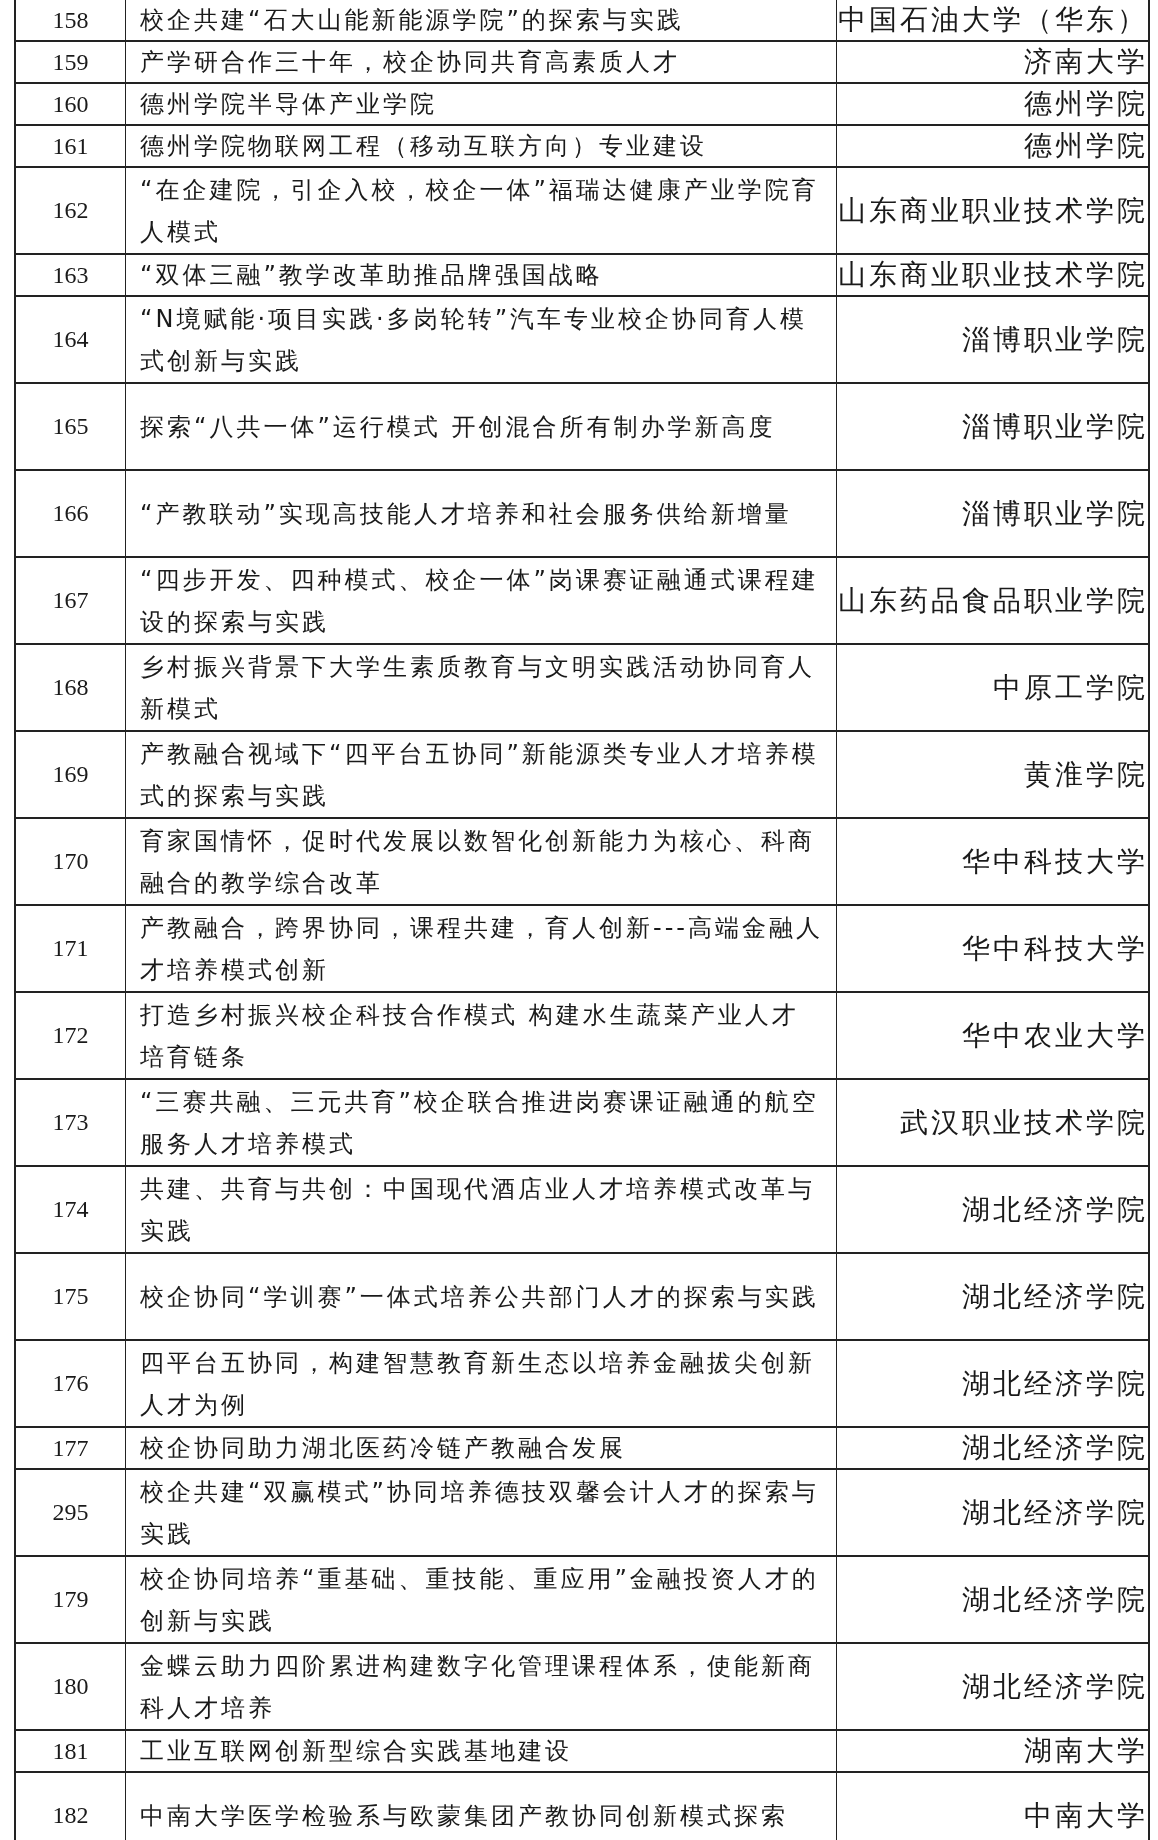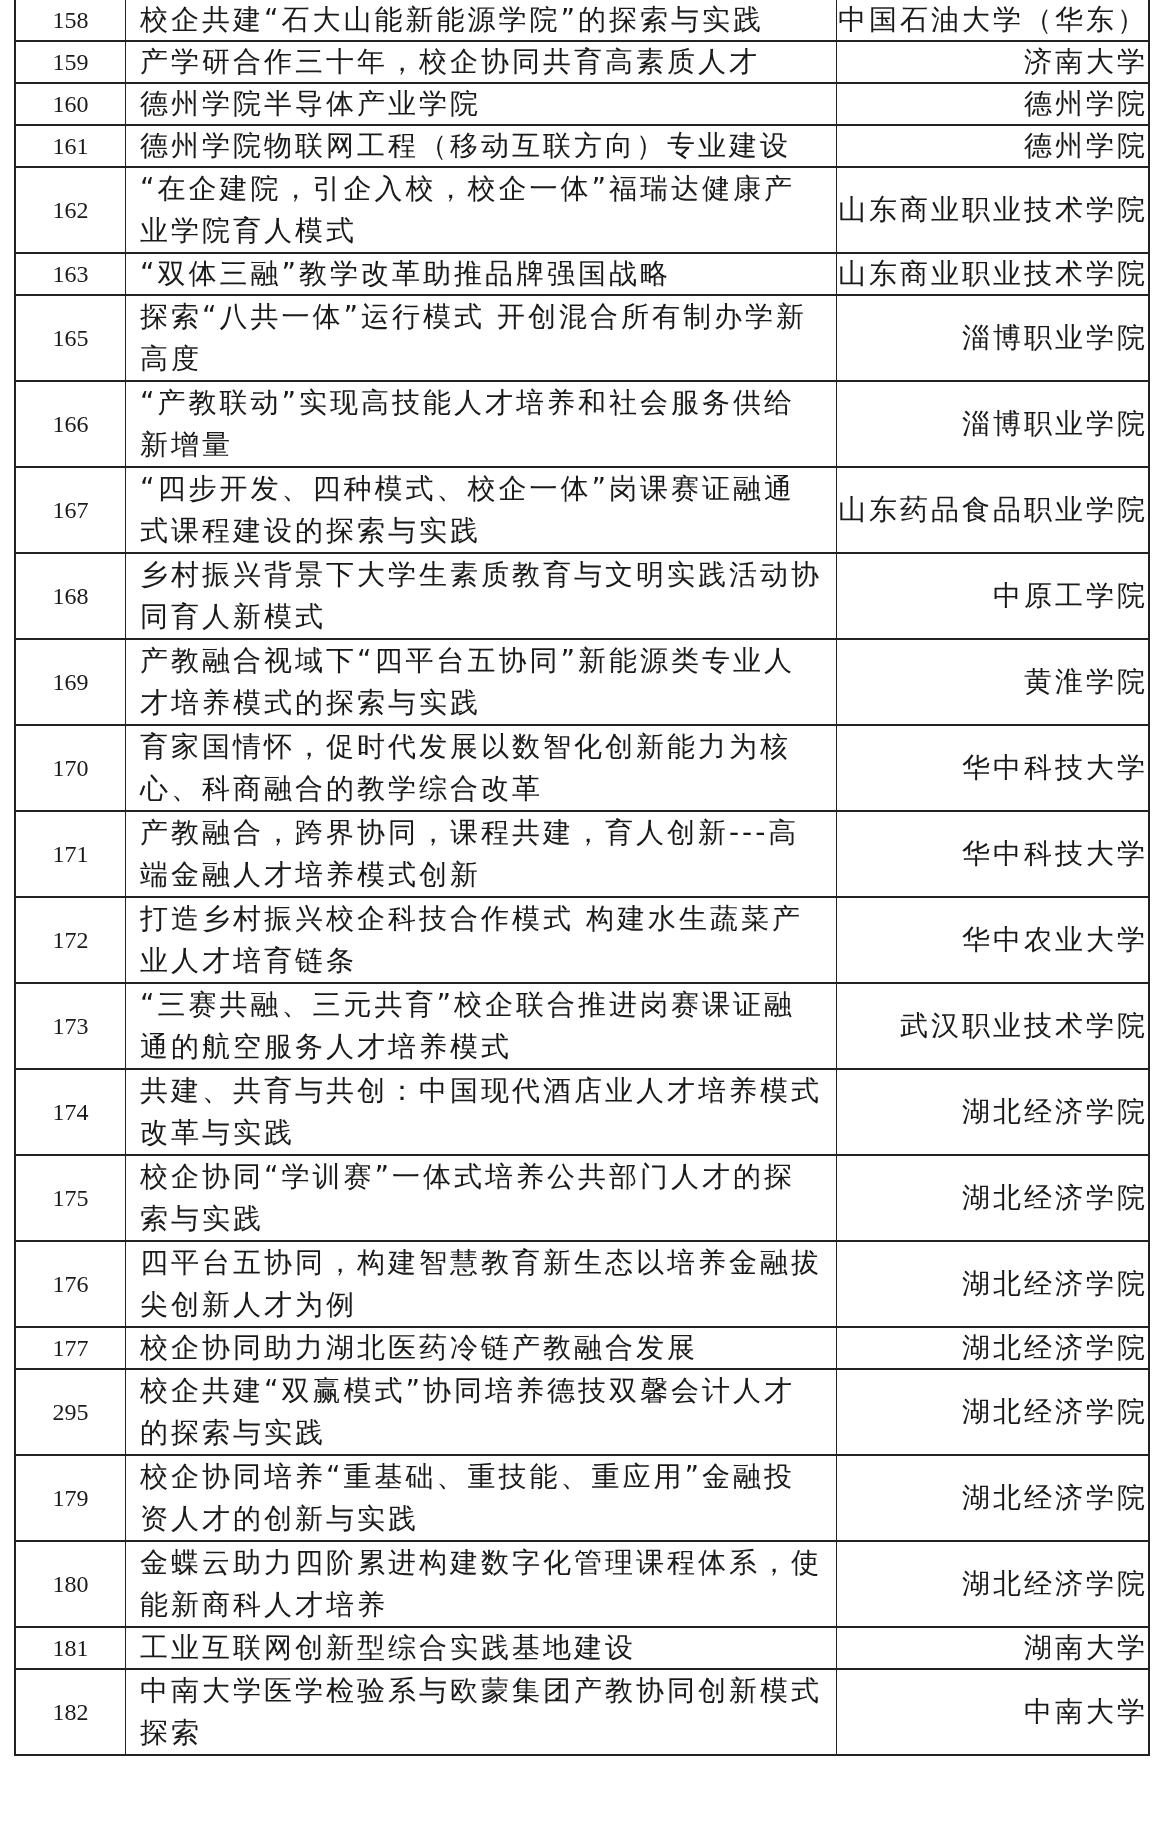--- a/index.html
+++ b/index.html
@@ -12,27 +12,27 @@
   }
   .tbl td { border-top: 2px solid #222; border-left: 1.5px solid #222; padding: 0; vertical-align: middle; }
   .tbl tr:first-child td { border-top: none; }
   .tbl td.num {
     width: 109px; text-align: center;
     font-family: "Liberation Serif", serif; font-size: 24px;
     border-left: none;
   }
   .tbl td.title {
     width: 684px; padding: 0 12px 0 14px;
-    font-size: 28px; line-height: 42px; letter-spacing: 3px;
+    font-size: 24px; line-height: 42px; letter-spacing: 3px;
   }
   .tbl td.inst {
     text-align: right; font-size: 28px; letter-spacing: 3px;
   }
   tr.h1 { height: 29px; }
-  tr.h2 { height: 71px; }
+  tr.h2 { height: 87px; }
   tr.h1 td.title { line-height: 40px; }
 </style>
 </head>
 <body>
 
 <table class="tbl">
   <tbody id="tbody">
       <tr class="h1">
         <td class="num">158</td>
         <td class="title">校企共建“石大山能新能源学院”的探索与实践</td>
@@ -55,20 +55,25 @@
       </tr>
       <tr class="h2">
         <td class="num">162</td>
         <td class="title">“在企建院，引企入校，校企一体”福瑞达健康产业学院育人模式</td>
         <td class="inst">山东商业职业技术学院</td>
       </tr>
       <tr class="h1">
         <td class="num">163</td>
         <td class="title">“双体三融”教学改革助推品牌强国战略</td>
         <td class="inst">山东商业职业技术学院</td>
+      </tr>
+      <tr class="h2">
+        <td class="num">164</td>
+        <td class="title">“N境赋能·项目实践·多岗轮转”汽车专业校企协同育人模式创新与实践</td>
+        <td class="inst">淄博职业学院</td>
       </tr>
       <tr class="h2">
         <td class="num">165</td>
         <td class="title">探索“八共一体”运行模式 开创混合所有制办学新高度</td>
         <td class="inst">淄博职业学院</td>
       </tr>
       <tr class="h2">
         <td class="num">166</td>
         <td class="title">“产教联动”实现高技能人才培养和社会服务供给新增量</td>
         <td class="inst">淄博职业学院</td>

